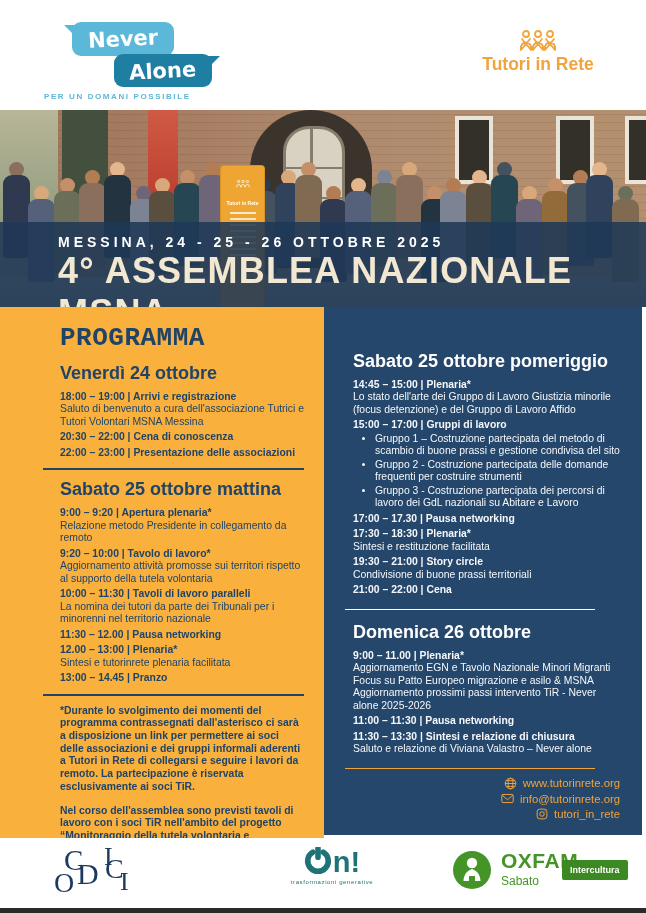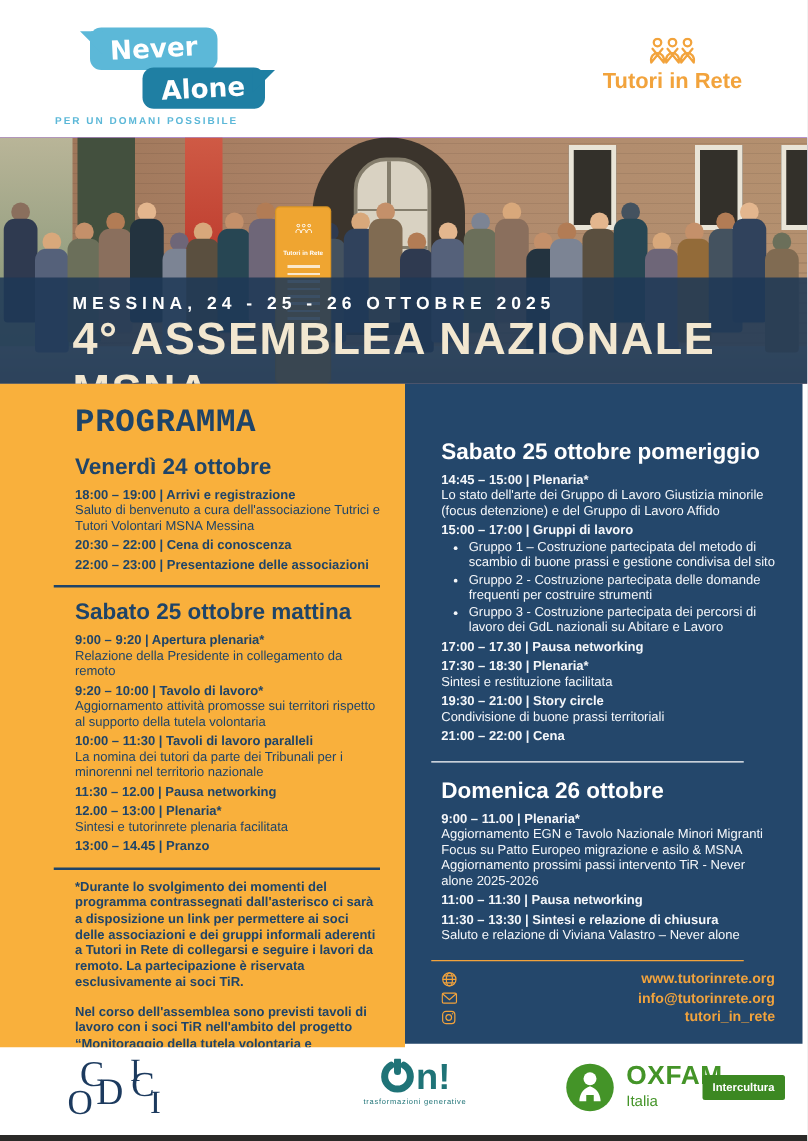--- a/index.html
+++ b/index.html
@@ -74,22 +74,22 @@
   .d{font-weight:400;font-size:10.4px;line-height:1.2;margin:0;}
   .col-left .t,.col-left .d{color:#1f4468;}
   .col-right .t,.col-right .d{color:#f5f7fa;}
   .hr-left{border:none;border-top:2px solid #1f4468;margin:9px 0 9px -17px;}
   .hr-right{border:none;border-top:1.5px solid #ffffff;margin:12px 25px 12px -8px;}
   .hr-orange{border:none;border-top:1.5px solid #f2a33c;margin:12px 25px 8px -8px;}
   .notes p{font-size:10.4px;font-weight:700;line-height:1.22;margin:0 0 11px 0;}
   .blist{margin:1px 0 2px 0;padding-left:22px;}
   .blist li{font-size:10.4px;line-height:1.2;margin:0 0 1px 0;color:#f5f7fa;}
   .contacts{text-align:center;}
-  .contact-row{display:flex;align-items:center;justify-content:space-between;gap:6px;margin:3px 0;
-        color:#f2a33c;font-size:11.3px;font-weight:700;}
+  .contact-row{display:flex;align-items:center;justify-content:flex-end;gap:6px;margin:3px 0;
+        color:#f2a33c;font-size:11.3px;font-weight:400;}
   .cicon{flex:0 0 auto;display:inline-flex;}
 
   
   .footer{position:absolute;top:838px;left:0;width:646px;height:70px;background:#ffffff;}
   .codici{position:absolute;left:52px;top:10px;width:100px;height:54px;color:#1c3a5e;
         font-family:"Liberation Serif",serif;}
   .codici span{position:absolute;line-height:1;}
   .cd-c1{left:12px;top:-2px;font-size:29px;}
   .cd-i1{left:52px;top:-4px;font-size:26px;}
   .cd-o{left:2px;top:21px;font-size:28px;}
@@ -210,21 +210,21 @@
           <p class="t">22:00 – 23:00 | Presentazione delle associazioni</p>
         </div>
       </div>
 
       <hr class="hr-left">
 
       <div>
         <h2 class="day-title">Sabato 25 ottobre mattina</h2>
         <div class="entry">
           <p class="t">9:00 – 9:20 | Apertura plenaria*</p>
-          <p class="d">Relazione della Presidente in collegamento da remoto</p>
+          <p class="d">Relazione metodo Presidente in collegamento da remoto</p>
         </div>
         <div class="entry">
           <p class="t">9:20 – 10:00 | Tavolo di lavoro*</p>
           <p class="d">Aggiornamento attività promosse sui territori rispetto al supporto della tutela volontaria</p>
         </div>
         <div class="entry">
           <p class="t">10:00 – 11:30 | Tavoli di lavoro paralleli</p>
           <p class="d">La nomina dei tutori da parte dei Tribunali per i minorenni nel territorio nazionale</p>
         </div>
         <div class="entry">
@@ -355,21 +355,21 @@
     </div>
 
     <div class="oxfam">
       <svg width="40" height="40" viewBox="0 0 40 40">
         <circle cx="20" cy="20" r="19" fill="#449428"></circle>
         <circle cx="20" cy="13" r="5.2" fill="#ffffff"></circle>
         <path d="M20 19 C13.5 21 11.5 27 11.5 31 L17 31 L17 26 L23 26 L23 31 L28.5 31 C28.5 27 26.5 21 20 19 Z" fill="#ffffff"></path>
       </svg>
       <div class="ox-text">
         <div class="ox-name">OXFAM</div>
-        <div class="ox-country">Italia</div>
+        <div class="ox-country">Sabato</div>
       </div>
     </div>
 
     <div class="intercultura">Intercultura</div>
   </div>
 
   <div class="bottom-bar"></div>
 </div>
 
 </body></html>

